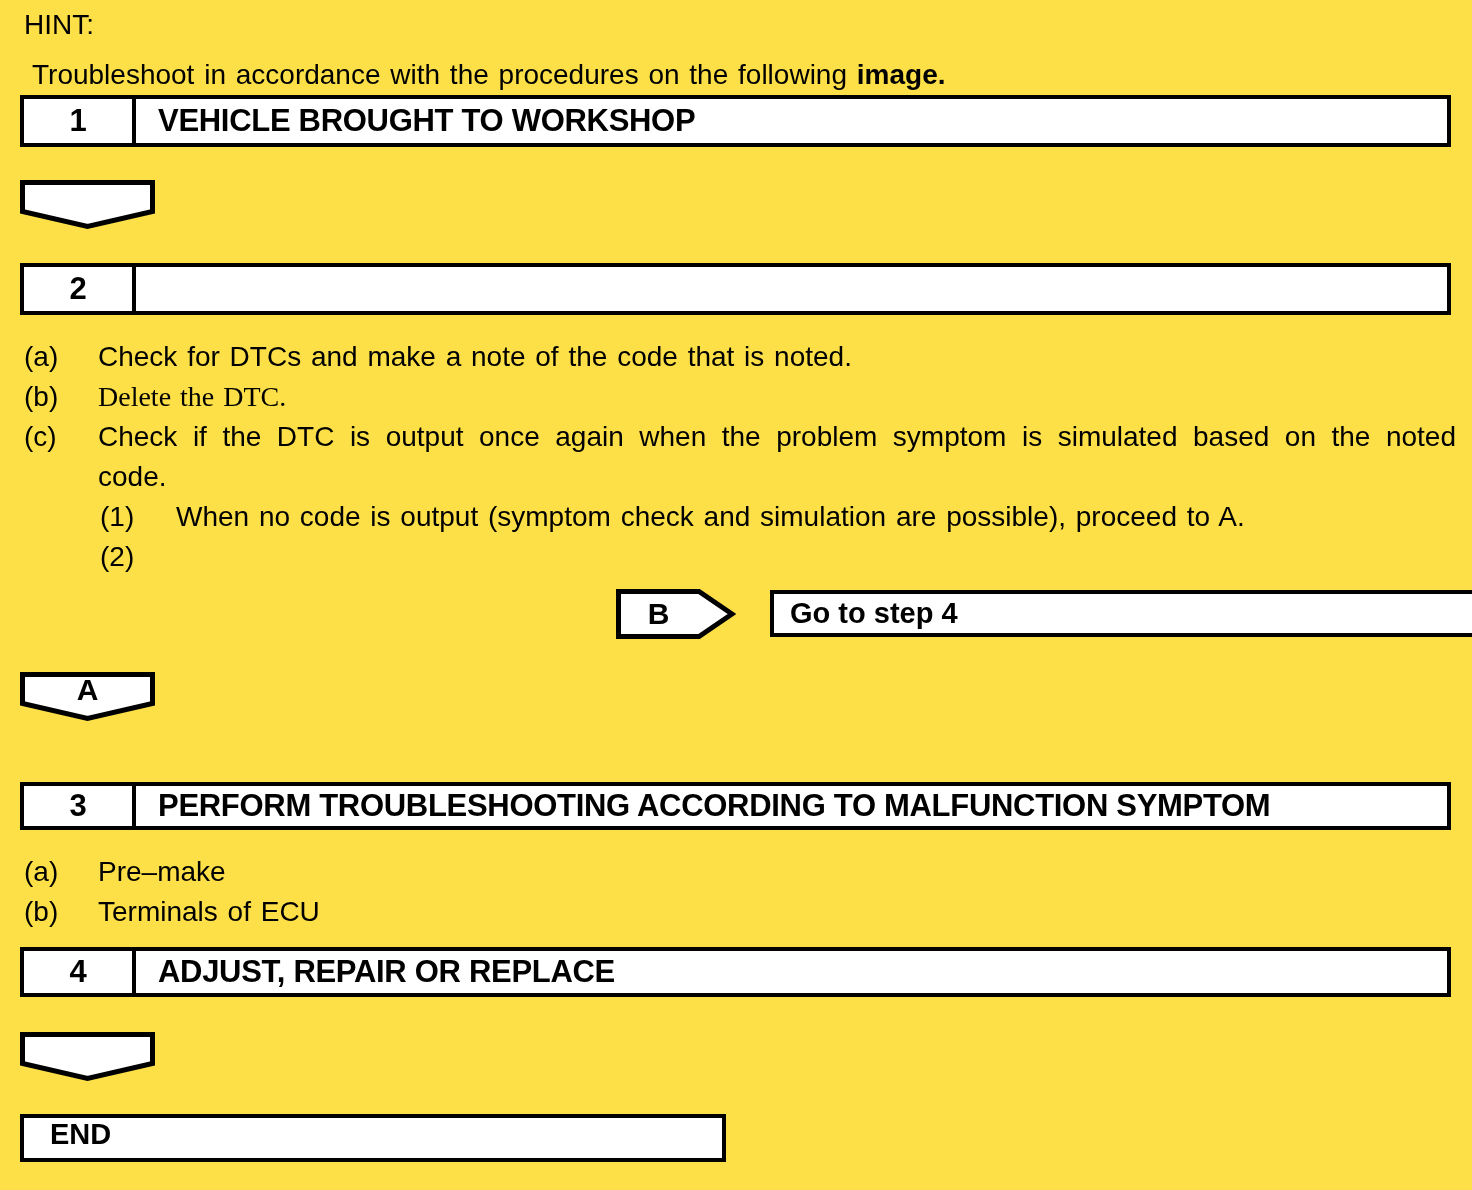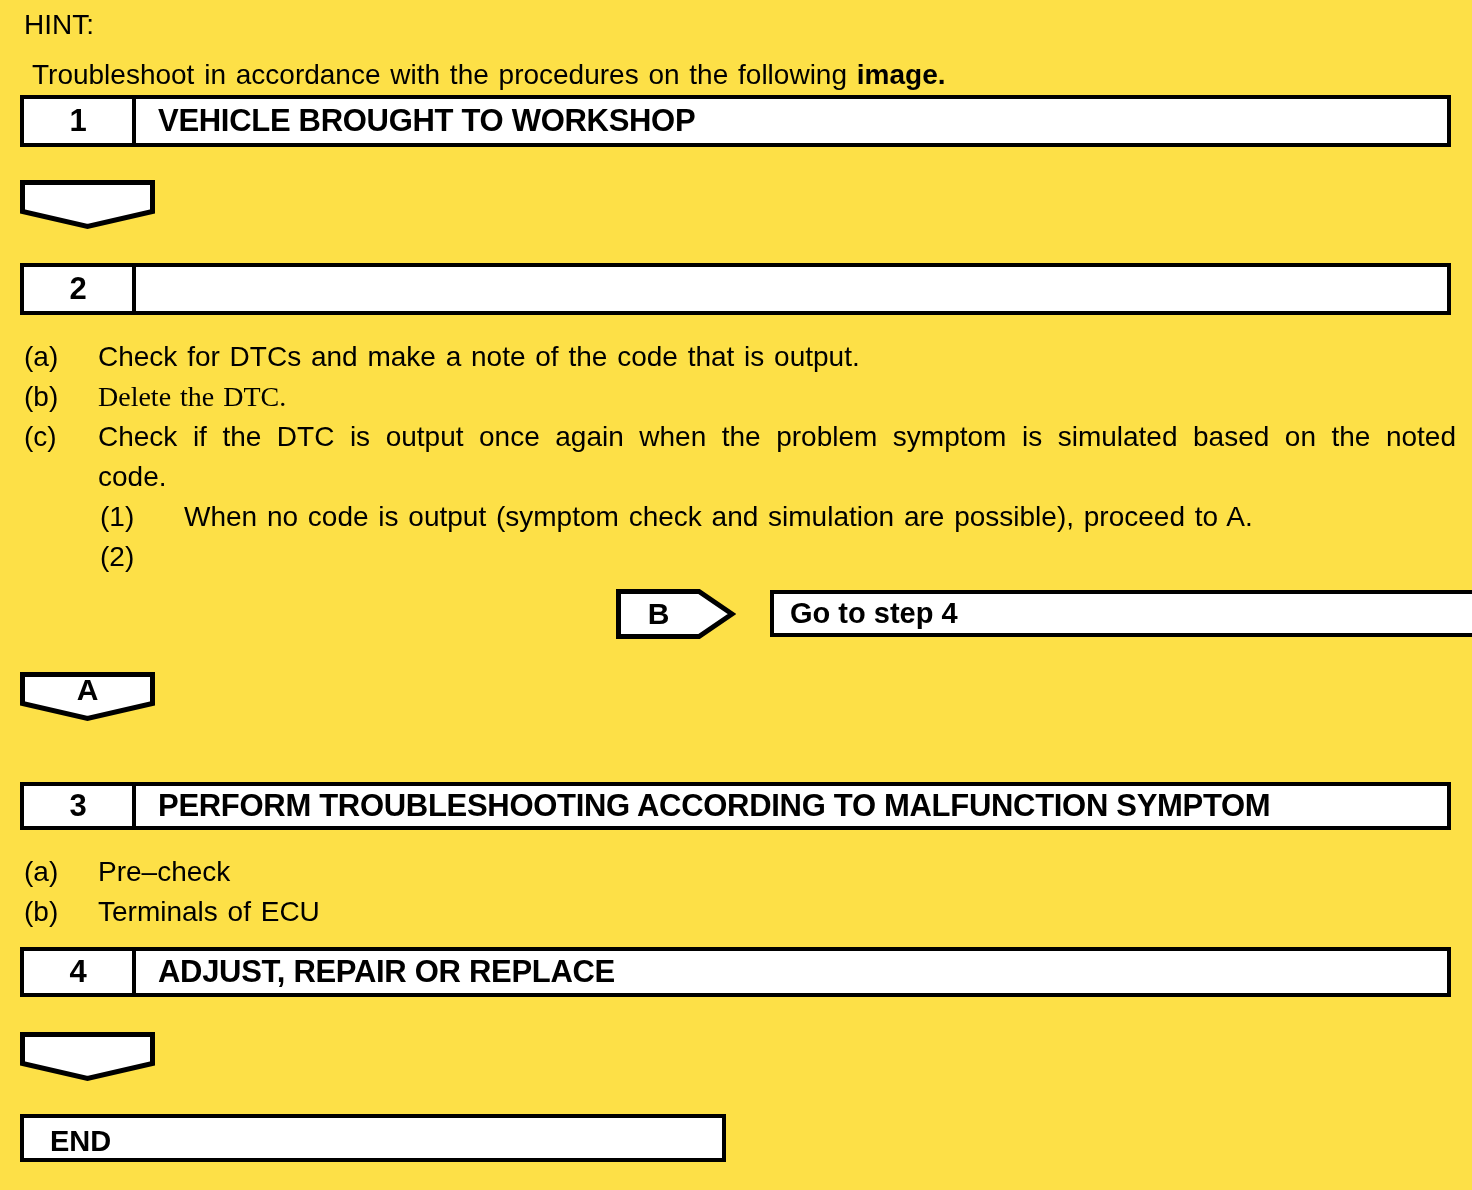--- a/index.html
+++ b/index.html
@@ -86,21 +86,21 @@
     background: #fff;
     margin-left: 28px;
   }
   .end-box {
     position: absolute;
     left: 20px; top: 1114px;
     width: 706px; height: 48px;
     border: 4px solid #000;
     box-sizing: border-box;
     display: flex;
-    align-items: flex-end;
+    align-items: flex-start;
     padding-left: 26px;
     font-weight: bold;
     font-size: 29px;
     background: #fff;
   }
   .justify-line {
     position: absolute;
     left: 98px;
     top: 420px;
     width: 1358px;
@@ -128,31 +128,31 @@
     <svg width="135" height="50" viewBox="0 0 135 50">
       <polygon points="2.5,2.5 132.5,2.5 132.5,31.5 67.5,46.5 2.5,31.5" fill="#ffffff" stroke="#000000" stroke-width="5" stroke-linejoin="miter"></polygon>
     </svg>
   </div>
 
   <div class="step-box" style="top:263px; height:52px;">
     <div class="step-num">2</div>
   </div>
 
   <div class="txt" style="left:24px; top:340px;">(a)</div>
-  <div class="txt" style="left:98px; top:340px;">Check for DTCs and make a note of the code that is output.</div>
+  <div class="txt" style="left:98px; top:340px;">Check for DTCs and make a note of the code that is noted.</div>
 
   <div class="txt" style="left:24px; top:380px;">(b)</div>
   <div class="txt" style="left:98px; top:380px;font-family:Liberation Serif, serif;">Delete the DTC.</div>
 
   <div class="txt" style="left:24px; top:420px;">(c)</div>
   <div class="justify-line">Check if the DTC is output once again when the problem symptom is simulated based on the noted</div>
   <div class="txt" style="left:98px; top:460px;">code.</div>
 
   <div class="txt" style="left:100px; top:500px;">(1)</div>
-  <div class="txt" style="left:176px; top:500px;margin-left:8px;">When no code is output (symptom check and simulation are possible), proceed to A.</div>
+  <div class="txt" style="left:176px; top:500px;">When no code is output (symptom check and simulation are possible), proceed to A.</div>
 
   <div class="txt" style="left:100px; top:540px;">(2)</div>
 
   <div class="branch">
     <svg width="120" height="50" viewBox="0 0 120 50">
       <polygon points="2.5,2.5 83,2.5 116,25 83,47.5 2.5,47.5" fill="#ffffff" stroke="#000000" stroke-width="5" stroke-linejoin="miter"></polygon>
     </svg>
     <span class="branch-letter">B</span>
   </div>
   <div class="goto-box">
@@ -165,21 +165,21 @@
     </svg>
     <span class="connector-letter">A</span>
   </div>
 
   <div class="step-box" style="top:782px; height:48px;">
     <div class="step-num">3</div>
     <div class="step-title">PERFORM TROUBLESHOOTING ACCORDING TO MALFUNCTION SYMPTOM</div>
   </div>
 
   <div class="txt" style="left:24px; top:855px;">(a)</div>
-  <div class="txt" style="left:98px; top:855px;">Pre–check</div>
+  <div class="txt" style="left:98px; top:855px;">Pre–make</div>
 
   <div class="txt" style="left:24px; top:895px;">(b)</div>
   <div class="txt" style="left:98px; top:895px;">Terminals of ECU</div>
 
   <div class="step-box" style="top:947px; height:50px;">
     <div class="step-num">4</div>
     <div class="step-title">ADJUST, REPAIR OR REPLACE</div>
   </div>
 
   <div class="connector" style="left:20px; top:1032px;">

